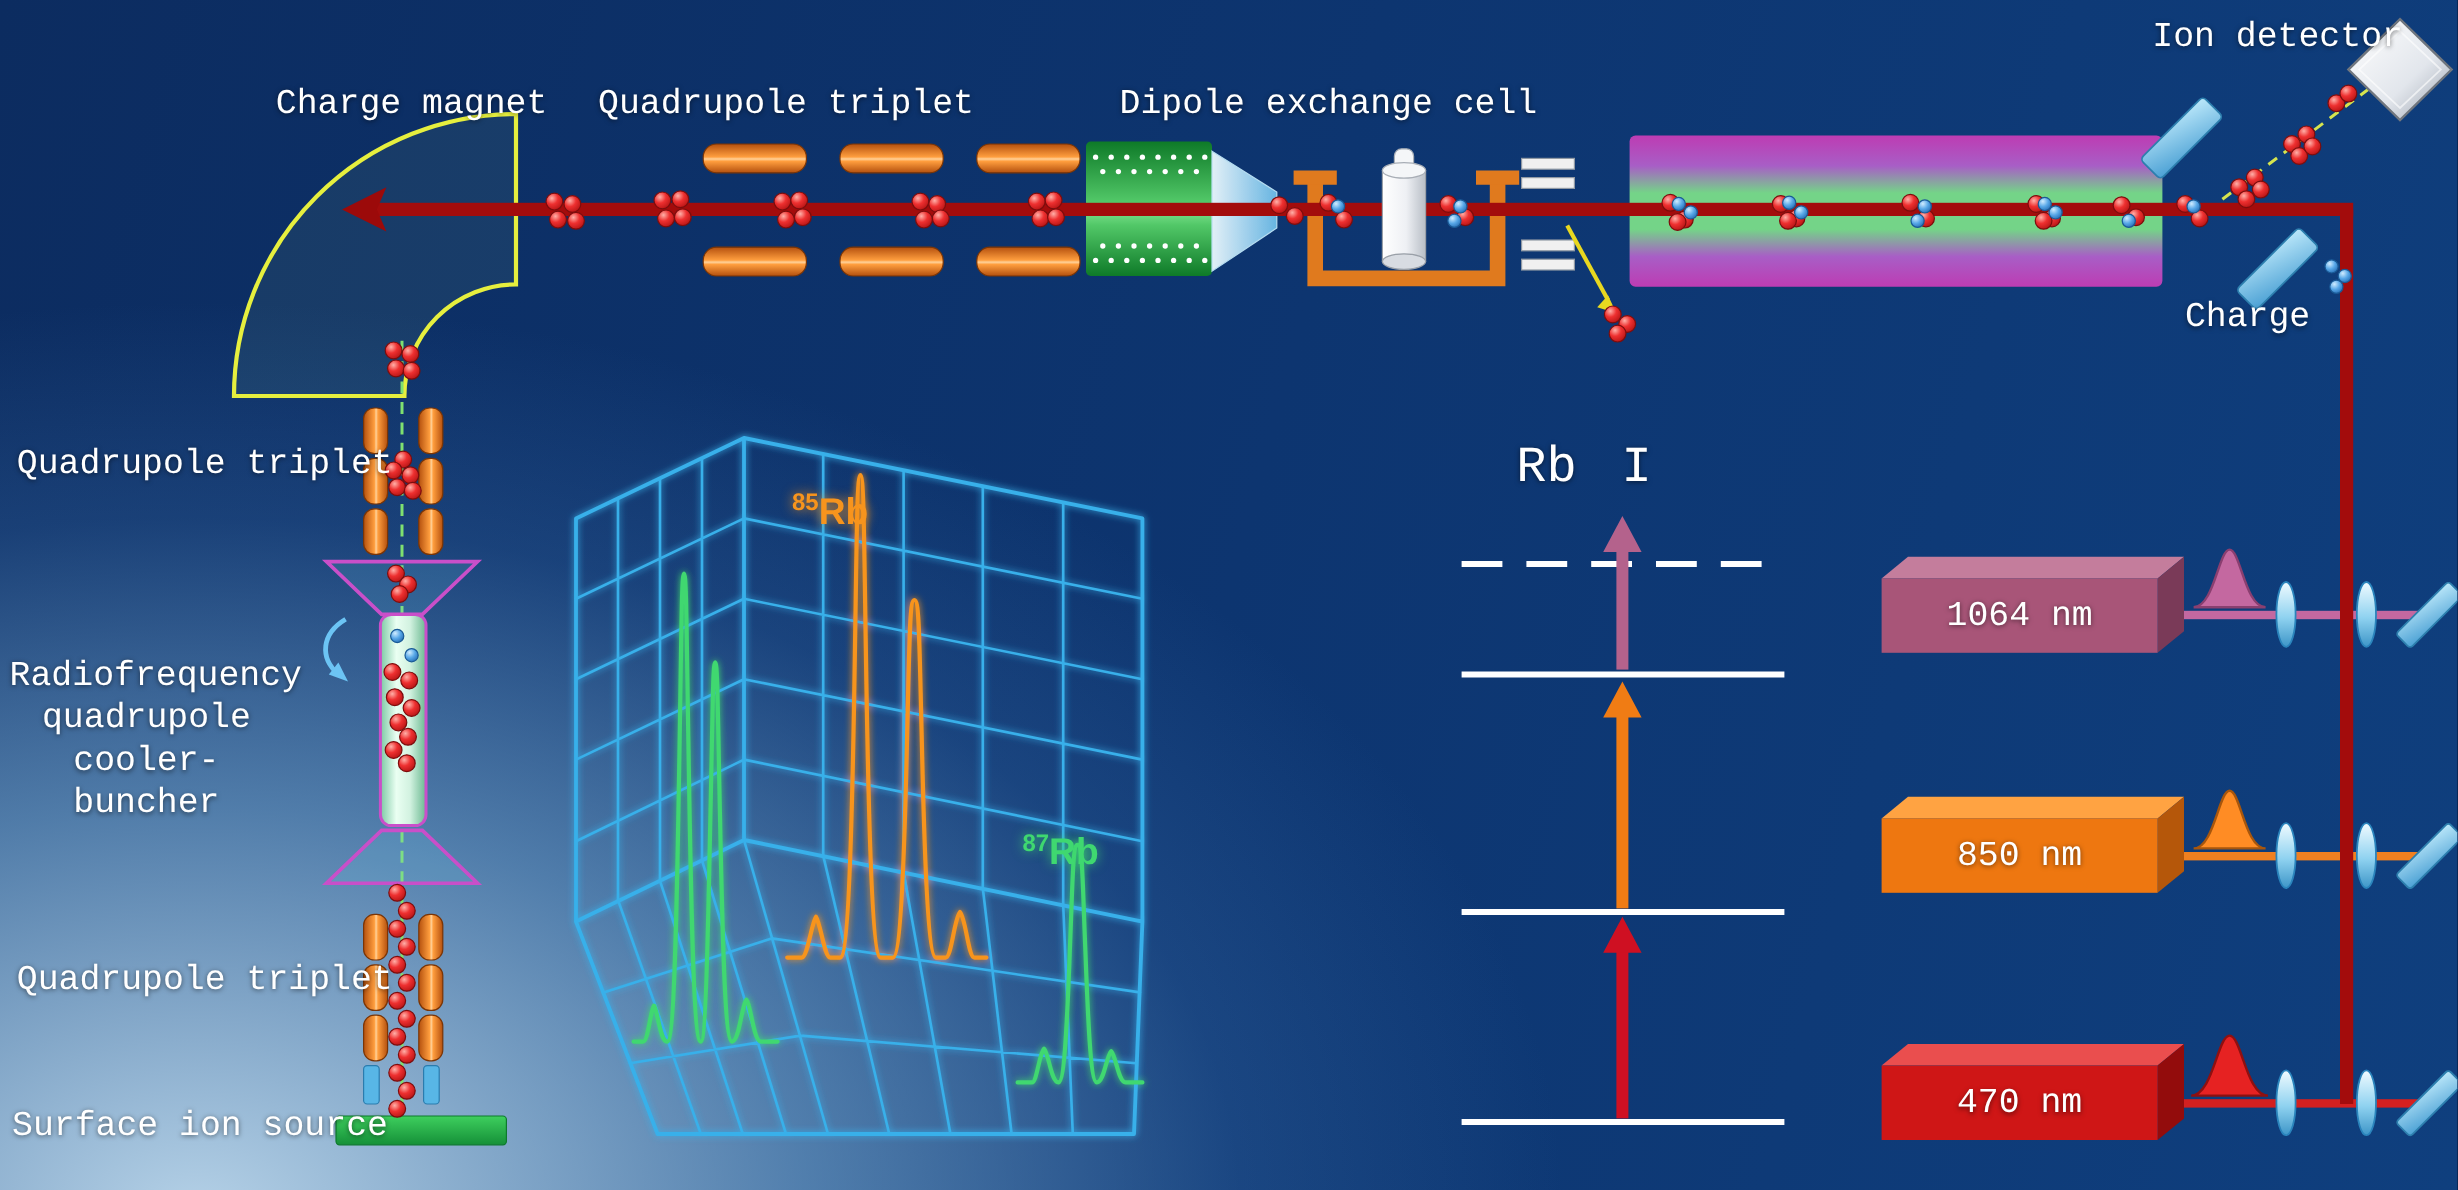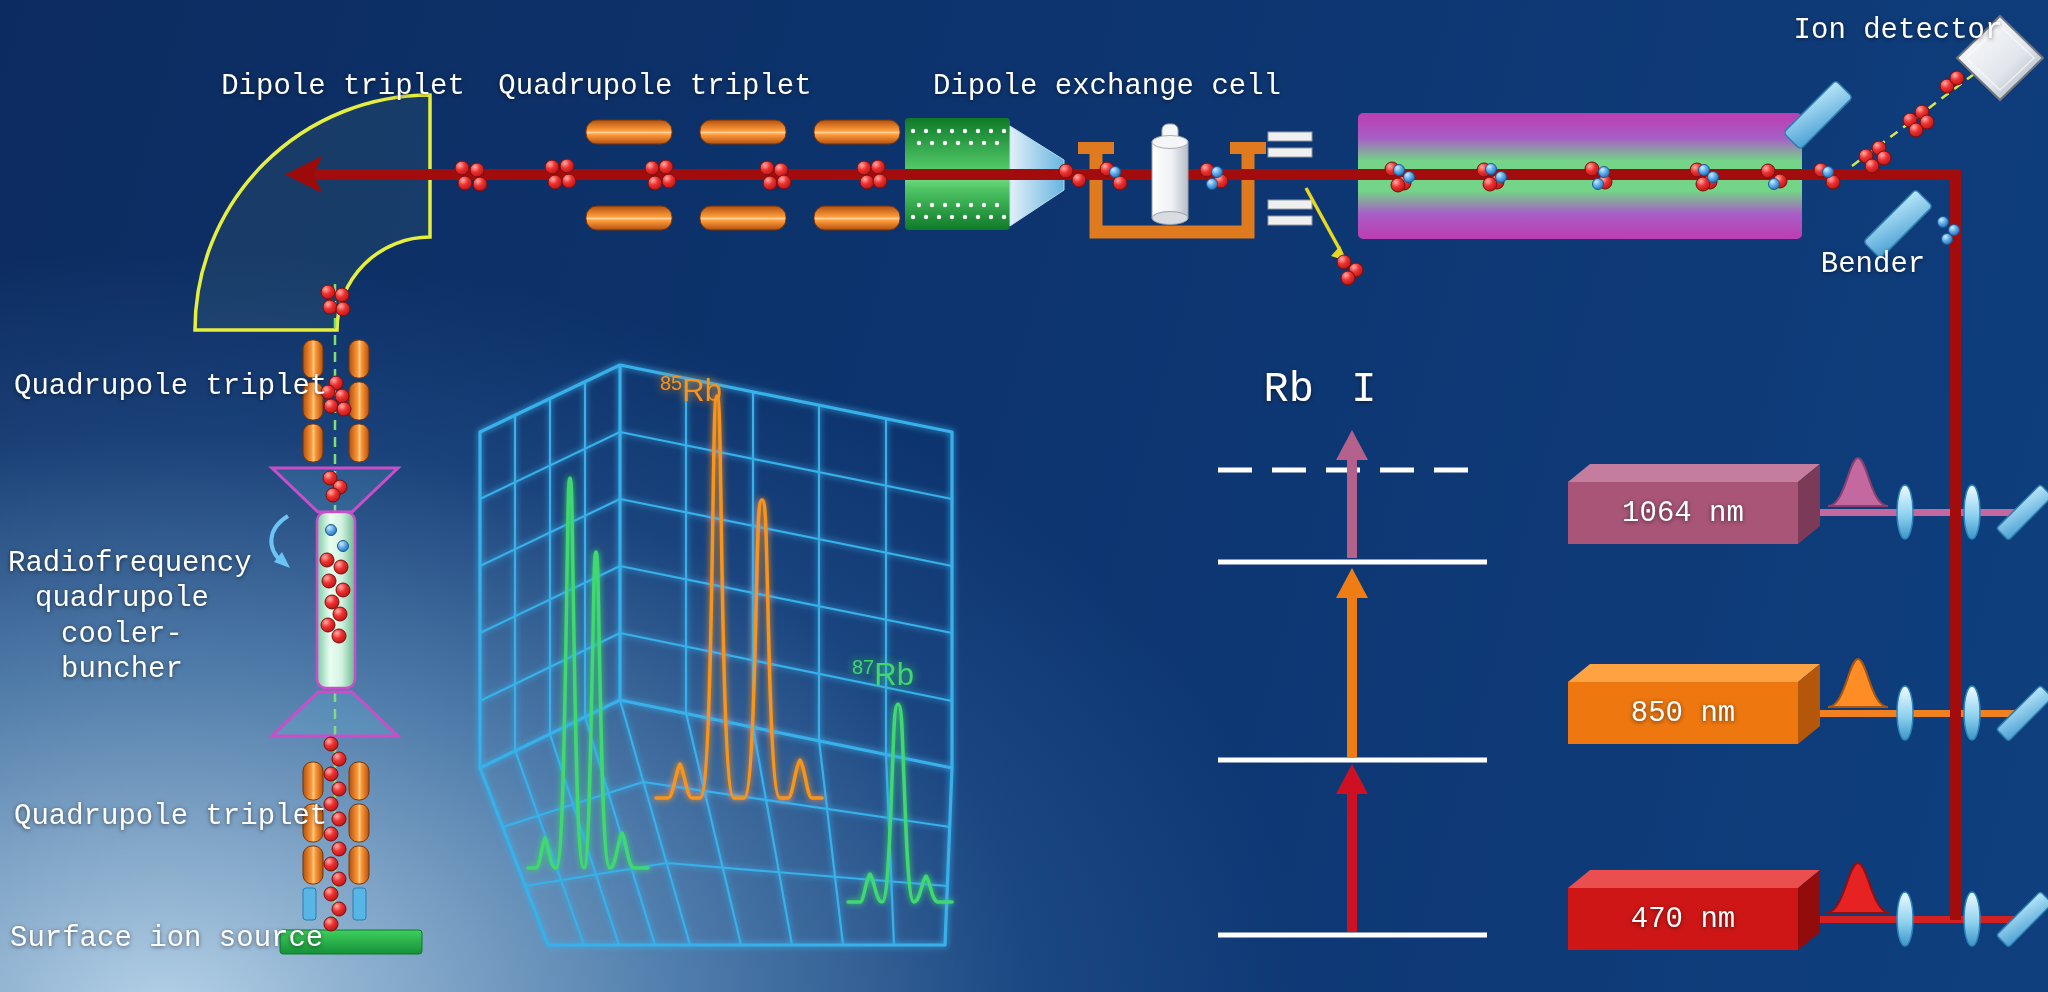--- a/index.html
+++ b/index.html
@@ -12,21 +12,21 @@
   }
   #scene{position:absolute;left:0;top:0;}
   .lbl{
     position:absolute;color:#ffffff;font-size:29px;white-space:nowrap;
     text-shadow:0 1px 4px rgba(0,0,0,.55);
     font-family:Liberation Mono, monospace;
   }
   .lbl.center{transform:translateX(-50%);}
   .lbl.wrap{white-space:normal;text-align:center;line-height:1.22;}
   .iso{
-    position:absolute;font-family:"Liberation Sans",sans-serif;font-weight:normal;font-size:31px;
+    position:absolute;font-family:"Liberation Sans",sans-serif;font-weight:bold;font-size:31px;margin-top:36px;
   }
   .iso sup{font-size:20px;}
   .rbi{word-spacing:12px;}
 </style>
 </head>
 <body>
 
 <div id="stage">
 
 <svg id="scene" width="2048" height="992" viewBox="0 0 2048 992">
@@ -416,25 +416,25 @@
         <use href="#ionR" x="331" y="834"></use>
         <use href="#ionR" x="339" y="849"></use>
         <use href="#ionR" x="331" y="864"></use>
         <use href="#ionR" x="339" y="879"></use>
         <use href="#ionR" x="331" y="894"></use>
         <use href="#ionR" x="339" y="909"></use>
         <use href="#ionR" x="331" y="924"></use>
   </g>
 </svg>
 
-<div class="lbl center" style="left:343px;top:70px">Dipole triplet</div>
+<div class="lbl center" style="left:343px;top:70px">Charge magnet</div>
 <div class="lbl center" style="left:655px;top:70px">Quadrupole triplet</div>
 <div class="lbl center" style="left:1107px;top:70px">Dipole exchange cell</div>
 <div class="lbl center" style="left:1898px;top:14px">Ion detector</div>
-<div class="lbl center" style="left:1873px;top:248px">Bender</div>
+<div class="lbl center" style="left:1873px;top:248px">Charge</div>
 <div class="lbl" style="left:14px;top:370px">Quadrupole triplet</div>
 <div class="lbl wrap" style="left:8px;top:546px;width:228px">Radiofrequency quadrupole cooler-buncher</div>
 <div class="lbl" style="left:14px;top:800px">Quadrupole triplet</div>
 <div class="lbl" style="left:10px;top:922px">Surface ion source</div>
 <div class="lbl center rbi" style="left:1320px;top:366px;font-size:42px">Rb I</div>
 
 <div class="iso" style="left:660px;top:372px;color:#f7941d;text-shadow:0 0 10px rgba(247,148,29,.85)"><sup>85</sup><span>Rb</span></div>
 <div class="iso" style="left:852px;top:656px;color:#3fd870;text-shadow:0 0 10px rgba(63,216,112,.85)"><sup>87</sup><span>Rb</span></div>
 
 <div class="lbl center" style="left:1683px;top:497px">1064 nm</div>

